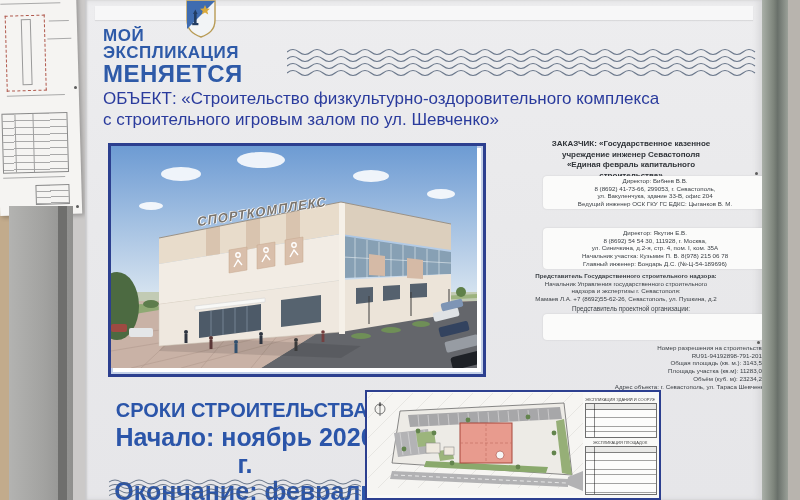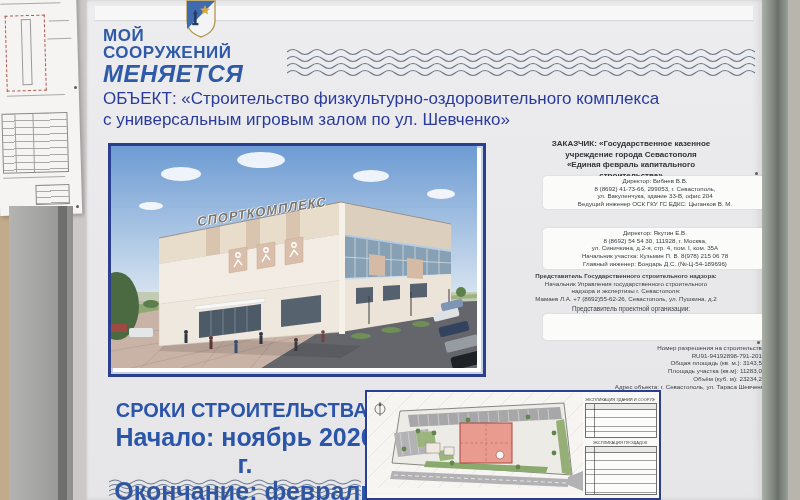--- a/index.html
+++ b/index.html
@@ -12,21 +12,21 @@
          transform:rotate(-1.6deg);transform-origin:top left;
          box-shadow:2px 2px 4px rgba(0,0,0,.25);}
   .sheet-line{background:#a9a9a9;height:1px;}
   
   #board{left:85px;top:0;width:677px;height:500px;
          background:linear-gradient(180deg,#ededef 0%,#e9e9eb 45%,#e6e6e9 100%);
          box-shadow:inset 2px 0 2px #c9c9cb, inset -4px 0 6px #d8d8da;}
   #top-strip{left:10px;top:6px;width:658px;height:14px;background:#f7f7f8;
              box-shadow:0 1px 1px rgba(0,0,0,.08);}
   .logo-l{color:#2e5aa8;font-weight:bold;letter-spacing:.5px;line-height:17px;font-size:17px;}
-  #logo-l3{font-size:24px;line-height:25px;font-weight:900;letter-spacing:.5px;font-style:italic;}
+  #logo-l3{font-size:24px;line-height:25px;font-weight:900;letter-spacing:.5px;}
   #title-block{left:18px;top:88px;width:655px;color:#2a3b9d;font-weight:normal;
                font-size:17px;line-height:21px;}
   #render-panel{left:23px;top:143px;width:372px;height:228px;
                 border:3px solid #2c3f8f;box-shadow:inset 0 0 0 2px #c3d0e8;background:#fff;}
   #building-sign{left:66px;top:58px;width:170px;text-align:center;
                  font-size:13px;font-style:italic;font-weight:800;letter-spacing:1px;
                  color:#7a746d;transform:rotate(-9deg) skewX(-4deg);
                  text-shadow:.6px .6px 0 #fff,-.6px -.6px 0 #fff;}
   .rc{color:#30353a;text-align:center;}
   .rh{font-size:8px;font-weight:bold;line-height:10.5px;color:#2f3338;}
@@ -87,37 +87,37 @@
       <polygon points="20,5 21.5,8.5 25,8.7 22.3,11 23.2,14.5 20,12.5 16.8,14.5 17.7,11 15,8.7 18.5,8.5" fill="#d9a93c"></polygon>
       <g fill="#223d63">
         <rect x="9" y="14" width="2.6" height="9"></rect>
         <polygon points="8,14 12.6,14 10.3,9.5"></polygon>
         <rect x="7.2" y="23" width="6.2" height="2.2"></rect>
       </g>
     </svg>
 
     <div class="ab" style="left:18px;top:27px;">
       <div class="logo-l">МОЙ</div>
-      <div class="logo-l">СООРУЖЕНИЙ</div>
+      <div class="logo-l">ЭКСПЛИКАЦИЯ</div>
       <div class="logo-l" id="logo-l3">МЕНЯЕТСЯ</div>
     </div>
 
     <svg class="ab" style="left:202px;top:48px;" width="476" height="30" viewBox="0 0 476 30">
       <defs>
         <path id="w1" d="M0 4 q6 -5 12 0 t12 0 t12 0 t12 0 t12 0 t12 0 t12 0 t12 0 t12 0 t12 0 t12 0 t12 0 t12 0 t12 0 t12 0 t12 0 t12 0 t12 0 t12 0 t12 0 t12 0 t12 0 t12 0 t12 0 t12 0 t12 0 t12 0 t12 0 t12 0 t12 0 t12 0 t12 0 t12 0 t12 0 t12 0 t12 0 t12 0 t12 0 t12 0" fill="none" stroke="#4a5a72" stroke-width="1.1" opacity=".8"></path>
       </defs>
       <use href="#w1"></use>
         <use href="#w1" y="7"></use>
         <use href="#w1" y="14"></use>
         <use href="#w1" y="21"></use>
     </svg>
 
     <div id="title-block" class="ab">
       <div>ОБЪЕКТ: «Строительство физкультурно-оздоровительного комплекса</div>
-      <div>с универсальным игровым залом по ул. Шевченко»</div>
+      <div>с строительного игровым залом по ул. Шевченко»</div>
     </div>
 
     <div id="render-panel" class="ab">
       <svg width="366" height="222" viewBox="0 0 366 222" preserveAspectRatio="none">
         <defs>
           <linearGradient id="sky" x1="0" y1="0" x2="0" y2="1">
             <stop offset="0" stop-color="#6d9bd3"></stop>
               <stop offset="1" stop-color="#d7e4f0"></stop>
           </linearGradient>
         </defs>
@@ -253,21 +253,21 @@
           <rect x="334" y="192" width="34" height="11" rx="2" fill="#979ca3" transform="rotate(-14 351 197)"></rect>
           <rect x="340" y="207" width="38" height="13" rx="3" fill="#1e2126" transform="rotate(-14 359 213)"></rect>
           <rect x="330" y="155" width="22" height="8" rx="2" fill="#7e95b5" transform="rotate(-14 341 159)"></rect>
         </g>
       </svg>
       <div id="building-sign" class="ab">СПОРТКОМПЛЕКС</div>
     </div>
 
     <div class="ab rc rh" style="left:410px;top:139px;width:272px;">
       <div>ЗАКАЗЧИК: «Государственное казенное</div>
-      <div>учреждение города Севастополя</div>
+      <div>учреждение инженер Севастополя</div>
       <div>«Единая февраль капитального</div>
       <div>строительства»</div>
     </div>
     <div class="ab rc wbox" style="left:458px;top:176px;width:224px;padding:1px 0;">
       <div class="s">Директор: Бибнев В.В.</div>
       <div class="s">8 (8692) 41-73-66, 299053, г. Севастополь,</div>
       <div class="s">ул. Вакуленчука, здание 33-В, офис 204</div>
       <div class="s">Ведущий инженер ОСК ГКУ ГС ЕДКС: Цыганков В. М.</div>
     </div>
 

